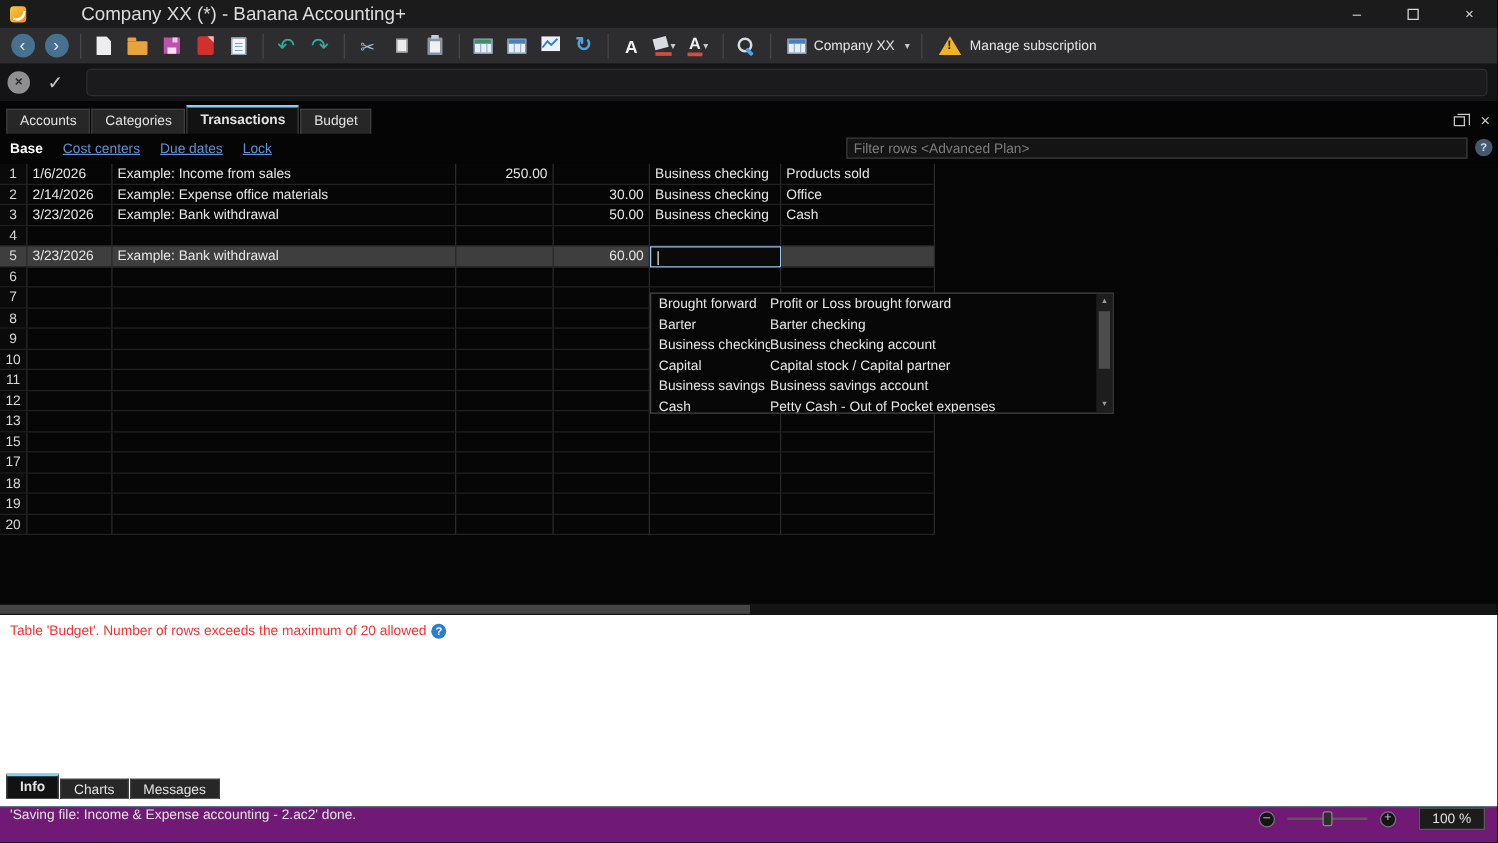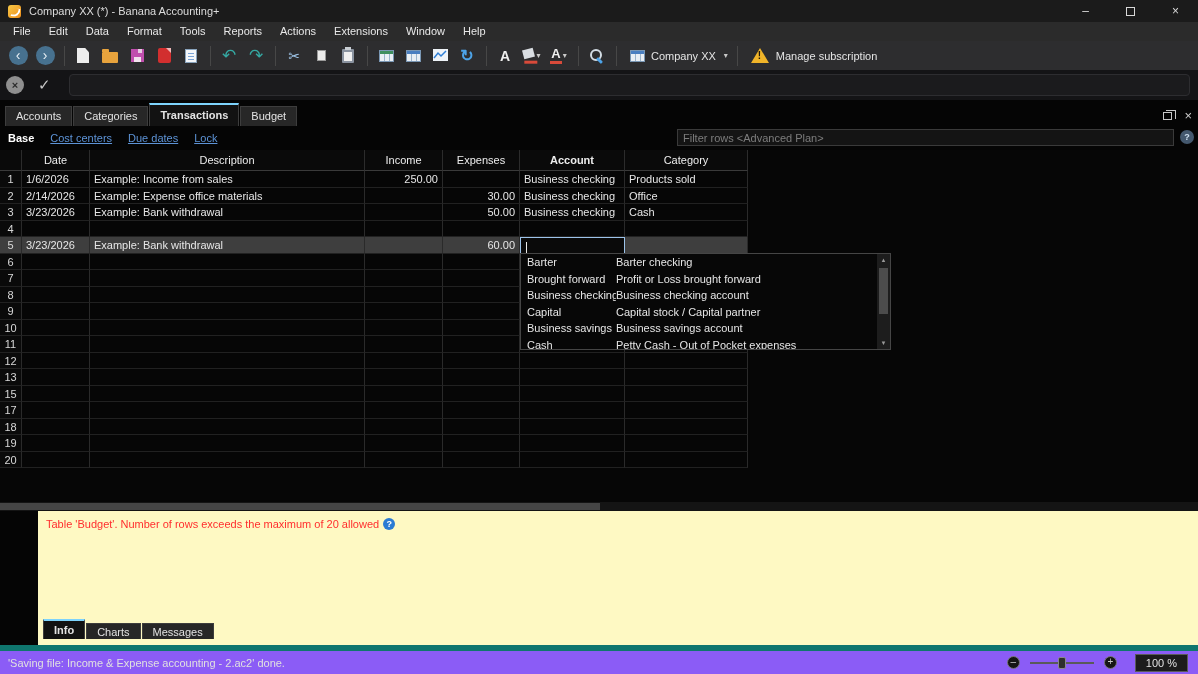--- a/index.html
+++ b/index.html
@@ -6,21 +6,21 @@
   html,body { width:1198px; height:674px; overflow:hidden; background:#000; 
               font-family:"Liberation Sans", sans-serif; font-size:11px; color:#e6e6e6; }
   .app { width:1198px; height:674px; display:flex; flex-direction:column; background:#050505; }
 
   
   .titlebar { height:22px; background:#1b1b1b; display:flex; align-items:center; flex:none; }
   .app-icon { width:13px; height:13px; border-radius:3px; margin:0 8px;
               background:linear-gradient(135deg,#f7c948,#ef8e1b); position:relative; }
   .app-icon::after { content:''; position:absolute; left:3px; top:3px; width:7px; height:7px;
               border-radius:0 0 7px 0; border-right:2px solid #fff; border-bottom:2px solid #fff; transform:rotate(10deg); }
-  .title-text { color:#dcdcdc; font-size:11px; }
+  .title-text { color:#dcdcdc; font-size:15px;margin-left:36px; }
   .win-controls { margin-left:auto; display:flex; height:22px; }
   .win-btn { width:45px; height:22px; display:flex; align-items:center; justify-content:center; color:#d8d8d8; font-size:12px; }
   .max-box { width:9px; height:9px; border:1px solid #d8d8d8; }
 
   
   .menubar { height:19px; background:#2b2b2b; display:flex; align-items:center; padding-left:4px; flex:none; }
   .menu-item { padding:0 9px; line-height:19px; color:#e8e8e8; cursor:default; }
 
   
   .toolbar { height:29px; background:#2d2d2f; display:flex; align-items:center; padding-left:5px; flex:none; }
@@ -116,30 +116,30 @@
   .dd-scroll { position:absolute; right:0; top:0; bottom:0; width:13px; background:#1d1d1d; }
   .dd-sarrow { height:12px; display:flex; align-items:center; justify-content:center; color:#9a9a9a; font-size:6px; }
   .dd-sarrow.down { position:absolute; bottom:0; left:0; right:0; }
   .dd-thumb { position:absolute; left:2px; right:2px; top:14px; height:46px; background:#4c4c4c; }
 
   
   .hscroll { height:9px; background:#141414; position:relative; flex:none; }
   .hthumb { position:absolute; left:0; top:1px; height:7px; width:600px; background:#454545; }
 
   
-  .info-panel { flex:1; position:relative; background:#fef9c3;margin-left:38px; }
+  .info-panel { flex:1; position:relative; background:#ffffff; }
   .error-line { padding:7px 0 0 8px; color:#ff2e2e; display:flex; align-items:center; gap:4px; }
   .err-help { width:12px; height:12px; border-radius:50%; background:#2b7cd3; color:#fff; font-size:9px; font-weight:bold;
               display:inline-flex; align-items:center; justify-content:center; flex:none; }
   .bottom-tabs { position:absolute; bottom:6px; left:5px; display:flex; align-items:flex-end; }
   .bottom-tabs .tab { height:16px; line-height:17px; }
   .bottom-tabs .tab.active { height:20px; line-height:18px; }
 
   
-  .statusbar { height:29px; background:#8b5cf6; border-top:6px solid #0f766e; display:flex; align-items:center; padding:0 10px 0 8px; flex:none; }
+  .statusbar { height:29px; background:#701a75; border-top:1px solid #0f766e; display:flex; align-items:flex-start; padding:0 10px 0 8px; flex:none; }
   .status-msg { color:#e0e0e0; }
   .zoom-area { margin-left:auto; display:flex; align-items:center; gap:10px; }
   .zoom-circle { width:13px; height:13px; border-radius:50%; border:1px solid #787878; background:#151515; color:#c8c8c8;
                  font-size:10px; line-height:1; display:flex; align-items:center; justify-content:center; padding-bottom:1px; }
   .zoom-slider { width:64px; height:14px; position:relative; }
   .zoom-track { position:absolute; left:0; right:0; top:6px; height:2px; background:#5a5a5a; }
   .zoom-thumb { position:absolute; left:28px; top:1px; width:8px; height:12px; background:#2e2e2e; border:1px solid #8a8a8a; border-radius:2px; }
   .zoom-value { border:1px solid #5a5a5a; background:#1c1c1c; color:#e0e0e0; padding:2px 10px; margin-left:8px; }
 </style>
 </head>
@@ -152,32 +152,20 @@
     <span class="title-text">Company XX (*) - Banana Accounting+</span>
     <div class="win-controls">
       <div class="win-btn">–</div>
       <div class="win-btn">
           <span class="max-box"></span>
         </div>
       <div class="win-btn">×</div>
     </div>
   </div>
 
-  <div class="menubar" id="menu-items">
-      <div class="menu-item">File</div>
-      <div class="menu-item">Edit</div>
-      <div class="menu-item">Data</div>
-      <div class="menu-item">Format</div>
-      <div class="menu-item">Tools</div>
-      <div class="menu-item">Reports</div>
-      <div class="menu-item">Actions</div>
-      <div class="menu-item">Extensions</div>
-      <div class="menu-item">Window</div>
-      <div class="menu-item">Help</div>
-    </div>
 
   <div class="toolbar">
     <div class="tbtn">
         <span class="nav-circle">‹</span>
       </div>
     <div class="tbtn">
         <span class="nav-circle">›</span>
       </div>
     <div class="tsep"></div>
     <div class="tbtn">
@@ -283,29 +271,20 @@
       <span style="display:flex;" id="view-links">
           <div class="view-link">Cost centers</div>
           <div class="view-link">Due dates</div>
           <div class="view-link">Lock</div>
         </span>
       <input class="filter-input" type="text" placeholder="Filter rows &lt;Advanced Plan&gt;" style="">
       <span class="help-circle">?</span>
     </div>
 
     <div class="grid-wrap">
-      <div class="grid-row" id="grid-header">
-          <div class="hcell"></div>
-          <div class="hcell">Date</div>
-          <div class="hcell">Description</div>
-          <div class="hcell">Income</div>
-          <div class="hcell">Expenses</div>
-          <div class="hcell bold">Account</div>
-          <div class="hcell">Category</div>
-        </div>
       <div id="grid-body">
           <div class="grid-row trow">
             <div class="cell rn">1</div>
             <div class="cell">1/6/2026</div>
             <div class="cell">Example: Income from sales</div>
             <div class="cell num">250.00</div>
             <div class="cell num"></div>
             <div class="cell">Business checking</div>
             <div class="cell">Products sold</div>
           </div>
@@ -460,26 +439,26 @@
             <div class="cell num"></div>
             <div class="cell num"></div>
             <div class="cell"></div>
             <div class="cell"></div>
           </div>
         </div>
 
       <div class="acct-dropdown">
         <div id="dropdown-list">
             <div class="dd-row">
+              <div class="dd-name">Brought forward</div>
+              <div class="dd-desc">Profit or Loss brought forward</div>
+            </div>
+            <div class="dd-row">
               <div class="dd-name">Barter</div>
               <div class="dd-desc">Barter checking</div>
-            </div>
-            <div class="dd-row">
-              <div class="dd-name">Brought forward</div>
-              <div class="dd-desc">Profit or Loss brought forward</div>
             </div>
             <div class="dd-row">
               <div class="dd-name">Business checking</div>
               <div class="dd-desc">Business checking account</div>
             </div>
             <div class="dd-row">
               <div class="dd-name">Capital</div>
               <div class="dd-desc">Capital stock / Capital partner</div>
             </div>
             <div class="dd-row">

